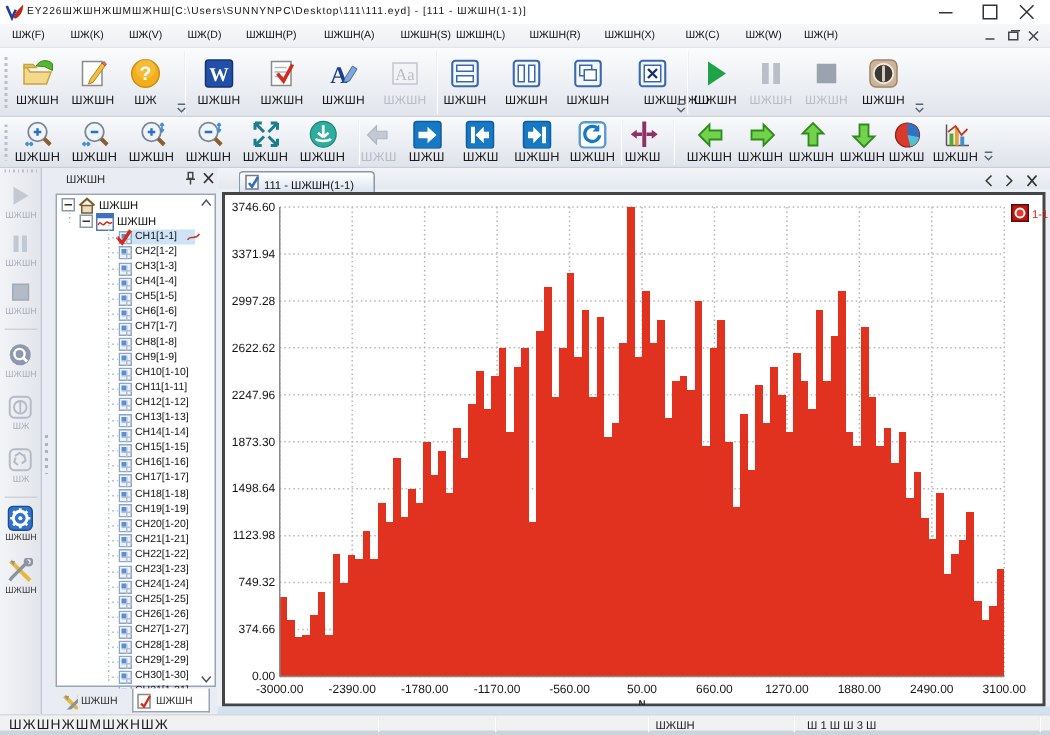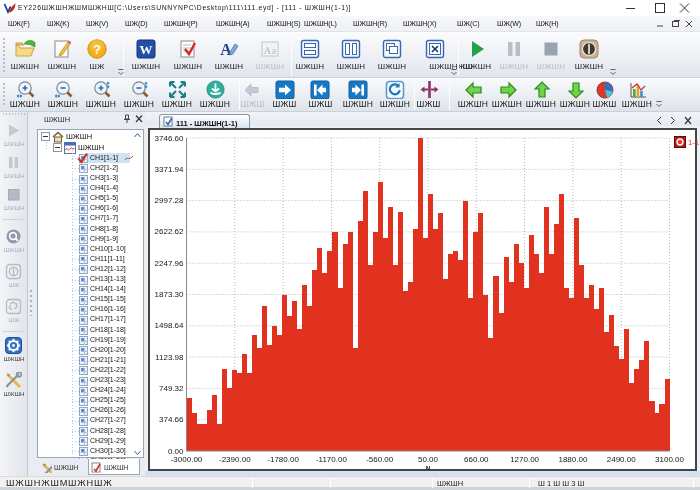--- a/index.html
+++ b/index.html
@@ -589,21 +589,21 @@
     </svg>
     <div class="abs" style="left:104px;top:464px;font-size:7px;color:#333;white-space:nowrap">ШЖШН</div>
     <div class="abs" style="left:145px;top:112px;width:555px;height:364px;background:#eceff3"></div>
     <div class="abs" style="left:145px;top:112px;width:555px;height:16px;background:linear-gradient(#f2f4f7,#e2e7ee)"></div>
     <div class="abs" style="left:145px;top:126px;width:555px;height:2px;background:#eaf1f9"></div>
     <div class="abs" style="left:159px;top:114px;width:91px;height:14px;background:linear-gradient(#ffffff,#d9e4f0);border:1px solid #8a97a8;border-bottom:none;border-radius:3px 3px 0 0"></div>
     <svg class="abs" style="left:163px;top:116px" width="11" height="11">
       <rect x="1" y="1" width="8" height="9" fill="#fff" stroke="#778"></rect>
       <path d="M3 6 L5 8.5 L9 2" stroke="#2f72c4" stroke-width="1.8" fill="none"></path>
     </svg>
-    <div class="abs" style="left:176px;top:119px;font-size:7.5px;font-weight:bold;color:#111;white-space:nowrap">111 - ШЖШН(1-1)</div>
+    <div class="abs" style="left:176px;top:119px;font-size:7.5px;font-weight:normal;color:#111;white-space:nowrap">111 - ШЖШН(1-1)</div>
     <svg class="abs" style="left:655px;top:115px" width="42" height="11">
       <path d="M6 2 L2.5 5.5 L6 9" stroke="#333" fill="none"></path>
       <path d="M16 2 L19.5 5.5 L16 9" stroke="#333" fill="none"></path>
       <path d="M30 2 L36 9 M36 2 L30 9" stroke="#333" stroke-width="1.2" fill="none"></path>
     </svg>
     <div class="abs" style="left:148px;top:128px;width:549px;height:343px;background:#fff;border:2px solid #454545"></div>
     <svg class="abs" width="552" height="341" style="left:150px;top:129px">
       <g stroke="#b6b6b6" stroke-width="1" stroke-dasharray="1,2" fill="none">
         <line x1="36.5" y1="9.0" x2="519.5" y2="9.0"></line>
         <line x1="36.5" y1="9.0" x2="36.5" y2="322.0"></line>

